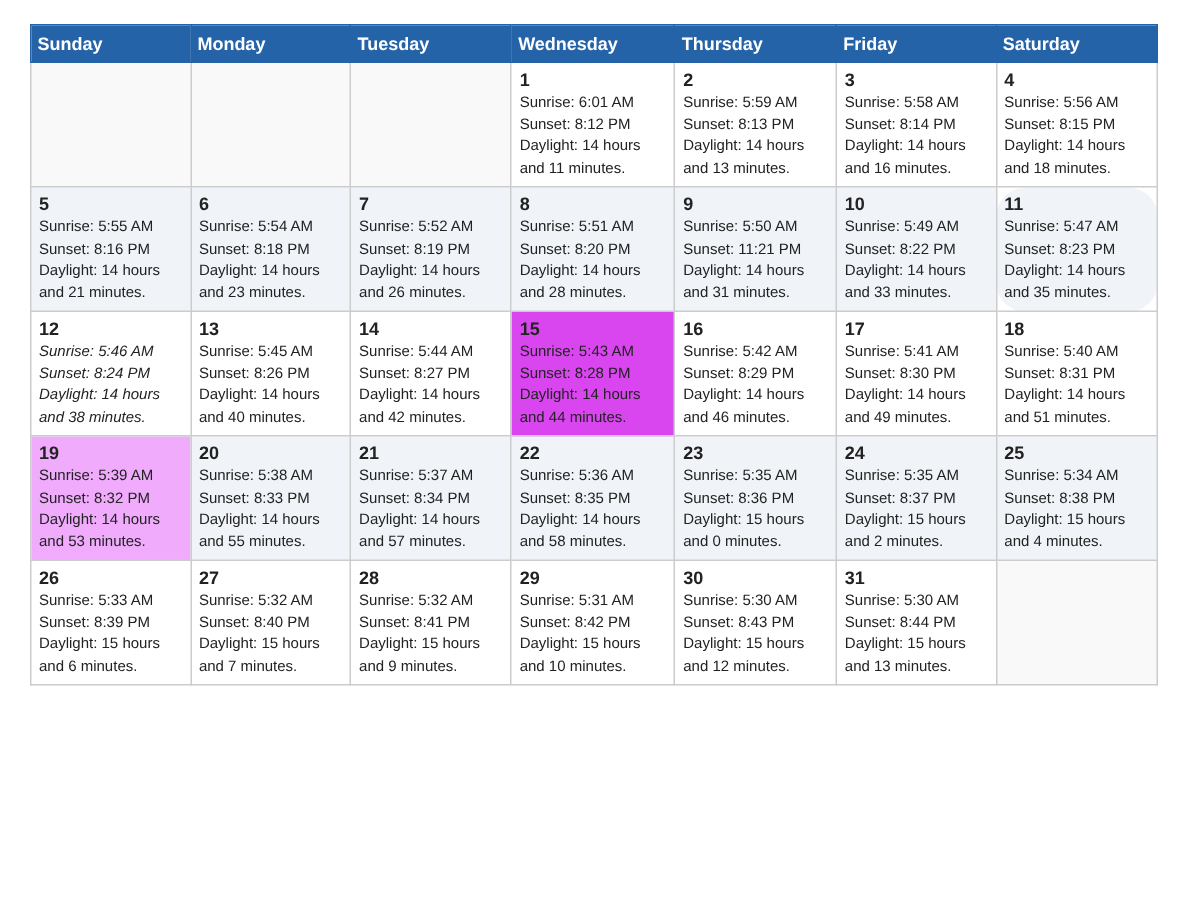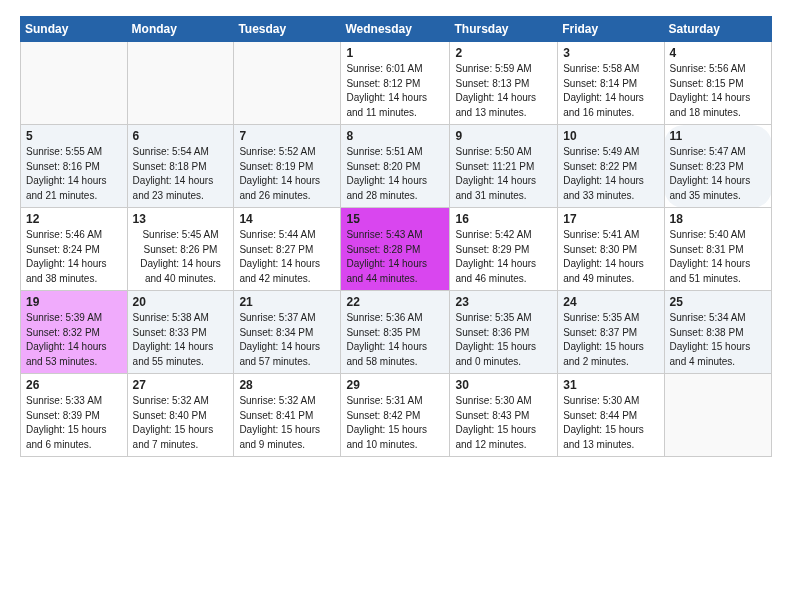--- a/index.html
+++ b/index.html
@@ -195,28 +195,28 @@
             <span class="day-num">11</span>
             <div class="day-info" style="white-space: pre-line;">Sunrise: 5:47 AM
 Sunset: 8:23 PM
 Daylight: 14 hours
 and 35 minutes.</div>
           </td>
         </tr>
         <tr>
           <td style="background: rgb(255, 255, 255);">
             <span class="day-num">12</span>
-            <div class="day-info" style="white-space: pre-line;">Sunrise: 5:46 AM
+            <div class="day-info" style="white-space: pre-line; font-style: italic;">Sunrise: 5:46 AM
 Sunset: 8:24 PM
 Daylight: 14 hours
 and 38 minutes.</div>
           </td>
           <td style="background: rgb(255, 255, 255);">
             <span class="day-num">13</span>
-            <div class="day-info" style="white-space: pre-line; text-align: center;">Sunrise: 5:45 AM
+            <div class="day-info" style="white-space: pre-line;">Sunrise: 5:45 AM
 Sunset: 8:26 PM
 Daylight: 14 hours
 and 40 minutes.</div>
           </td>
           <td style="background: rgb(255, 255, 255);">
             <span class="day-num">14</span>
             <div class="day-info" style="white-space: pre-line;">Sunrise: 5:44 AM
 Sunset: 8:27 PM
 Daylight: 14 hours
 and 42 minutes.</div>

